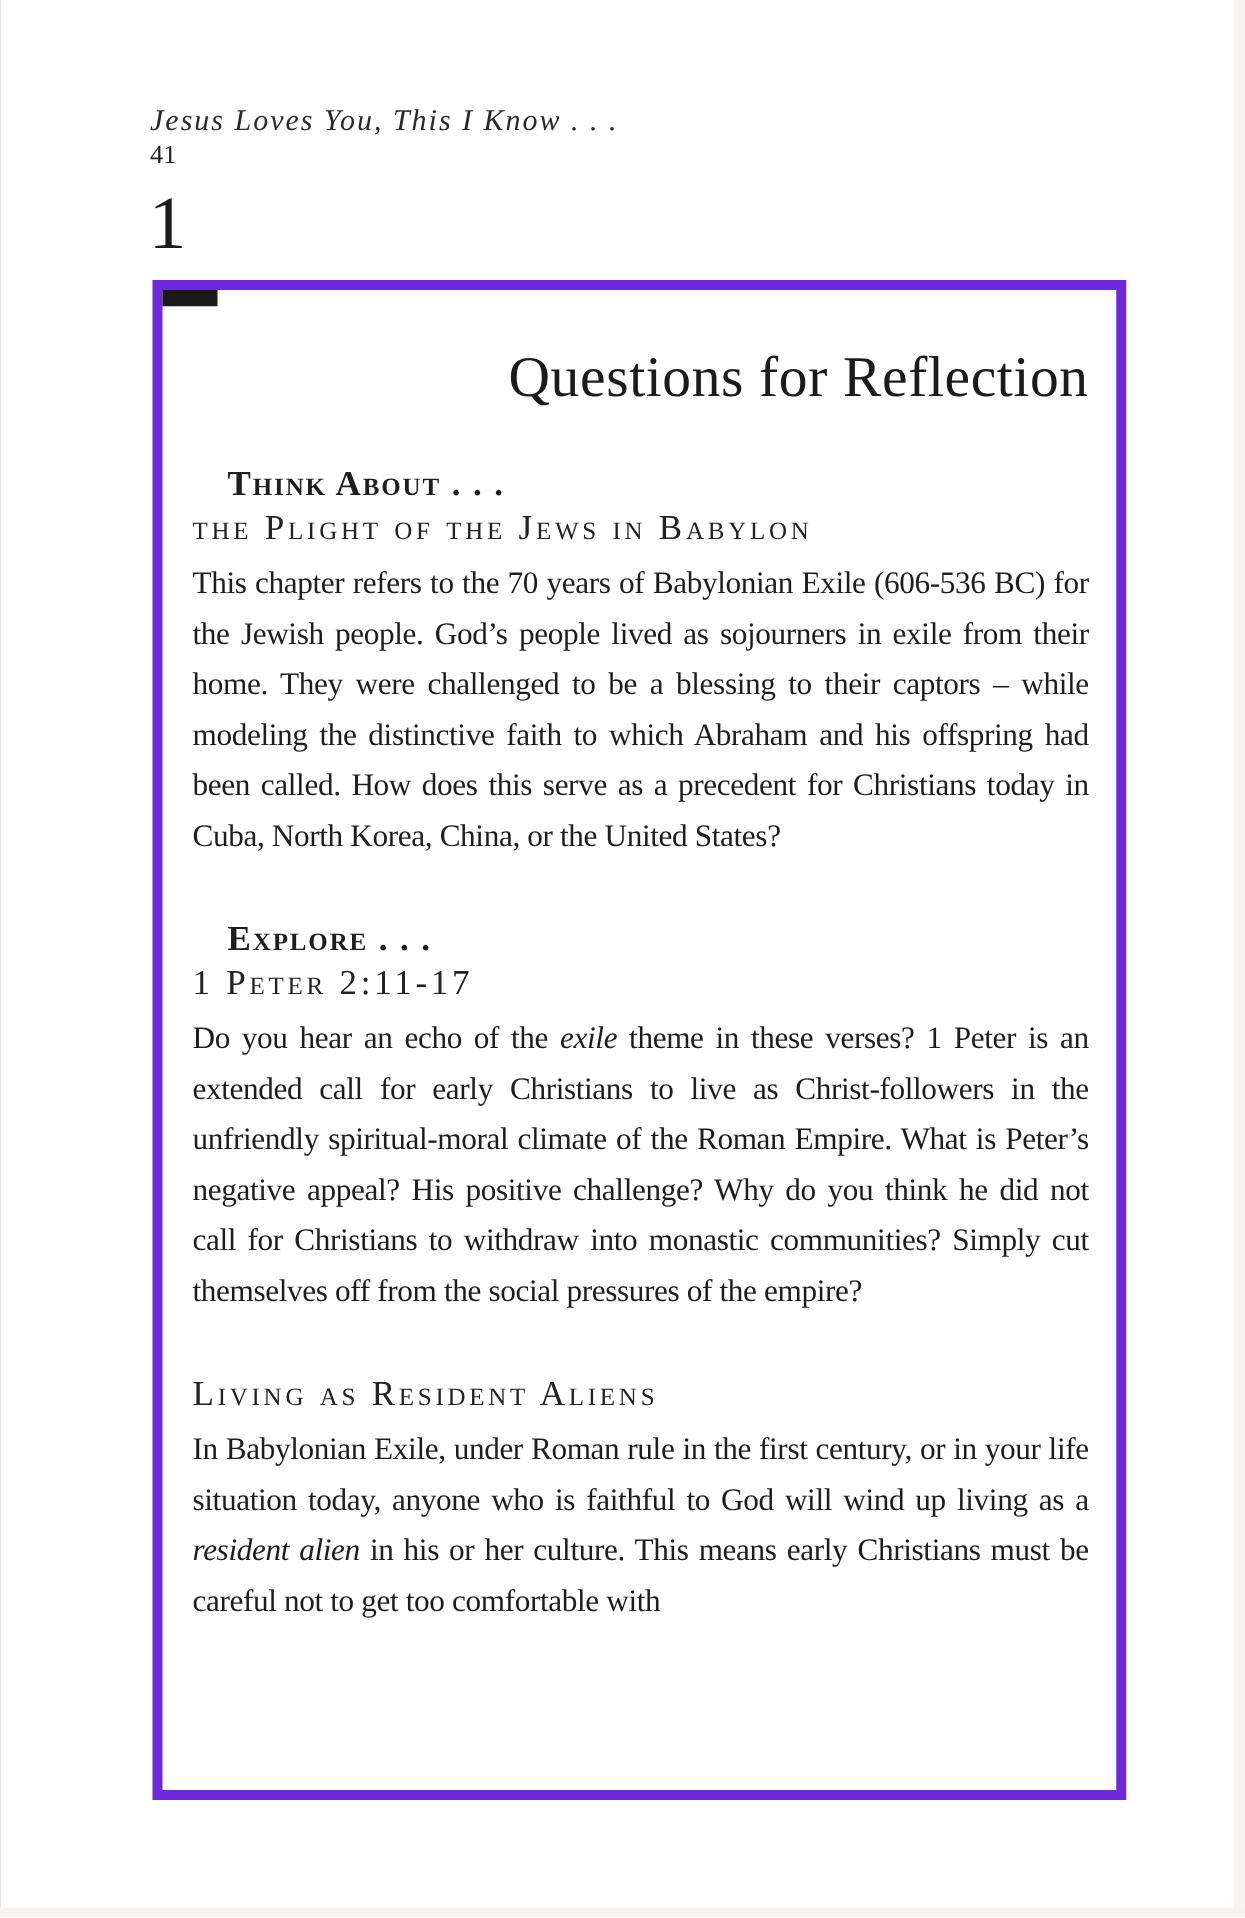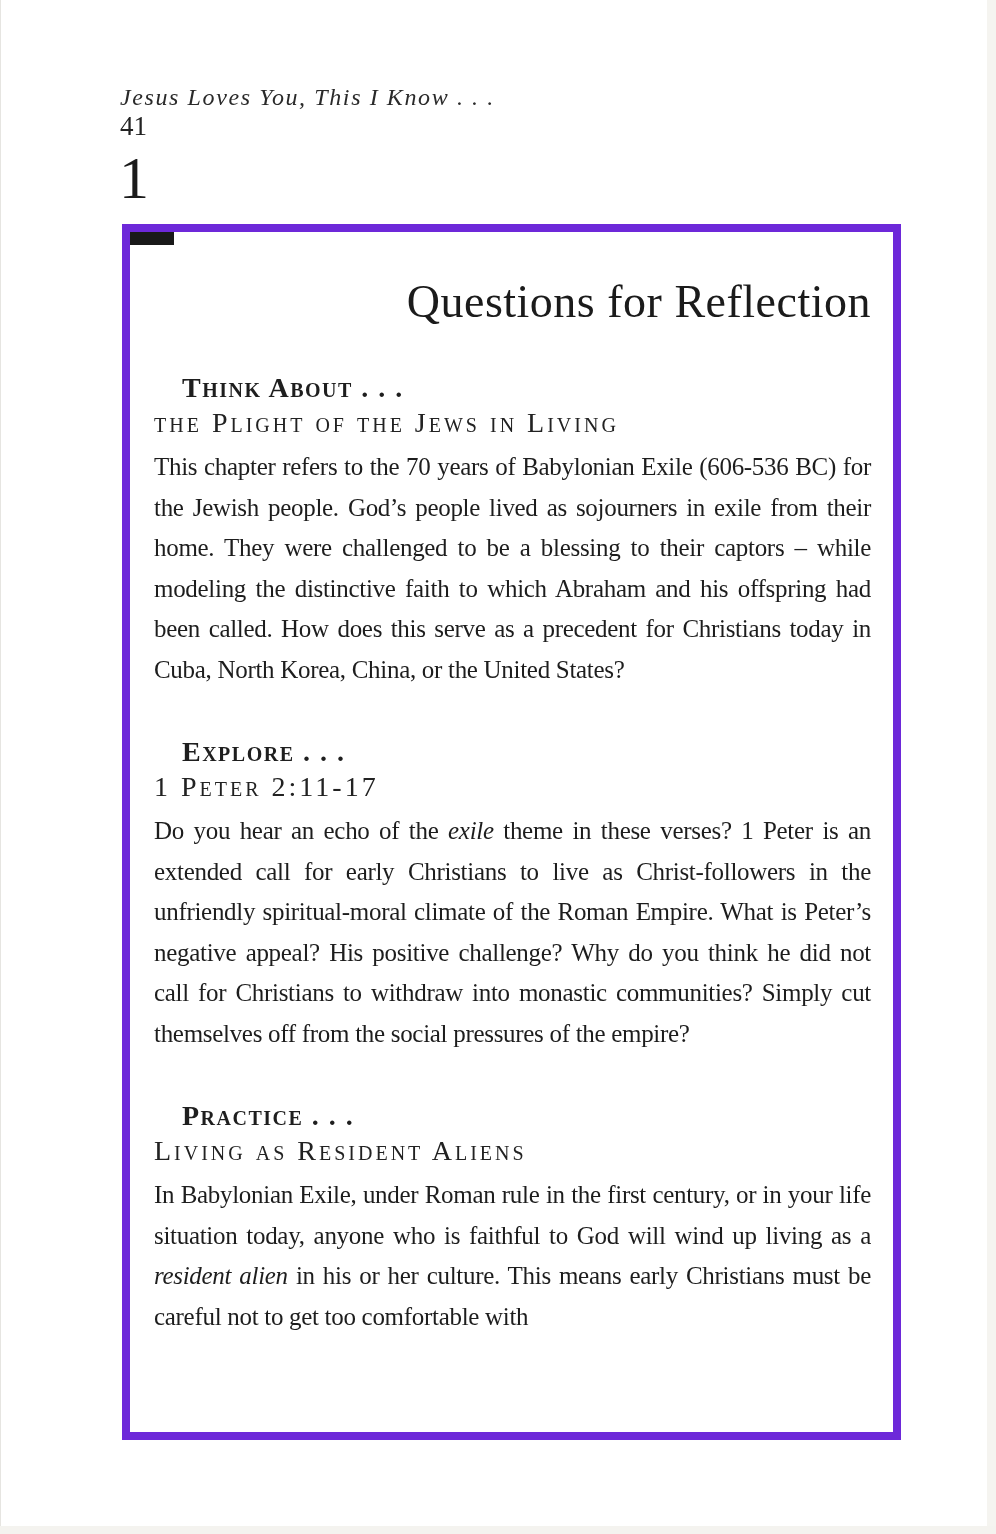--- a/index.html
+++ b/index.html
@@ -23,21 +23,21 @@
     position: absolute;
     top: 84px; left: 120px; right: 98px;
     display: flex; justify-content: space-between; align-items: baseline; flex-direction: column;
   }
   .running-title {
     font-style: italic;
     font-size: 24px;
     letter-spacing: 1.6px;
     color: #2a2a2a;
   }
-  .page-number { font-size: 27px; color: #222; }
+  .page-number { font-size: 21px; color: #222; }
 
   
   .chapter-number {
     position: absolute;
     top: 148px; left: 119px;
     font-size: 60px;
     line-height: 1;
     color: #1b1b1b;
   }
 
@@ -114,30 +114,29 @@
 
   <div class="chapter-number">1</div>
 
   <div class="content-box">
     <div class="corner-tab"></div>
 
     <h1 class="box-title">Questions for Reflection</h1>
 
     <section class="qsec think-about">
       <h2>Think About . . .</h2>
-      <h3>the Plight of the Jews in Living</h3>
+      <h3>the Plight of the Jews in Babylon</h3>
       <p><span>This chapter refers to the 70 years of Babylonian Exile (606-536 BC) for the Jewish people. God’s people lived as sojourners in exile from their home. They were challenged to be a blessing to their captors – while modeling the distinctive faith to which Abraham and his offspring had been called. How does this serve as a precedent for Christians today in Cuba, North Korea, China, or the United States?</span><em></em><span></span></p>
     </section>
 
     <section class="qsec explore">
       <h2>Explore . . .</h2>
       <h3>1 Peter 2:11-17</h3>
       <p><span>Do you hear an echo of the </span><em>exile</em><span> theme in these verses? 1 Peter is an extended call for early Christians to live as Christ-followers in the unfriendly spiritual-moral climate of the Roman Empire. What is Peter’s negative appeal? His positive challenge? Why do you think he did not call for Christians to withdraw into monastic communities? Simply cut themselves off from the social pressures of the empire?</span></p>
     </section>
 
     <section class="qsec practice">
-      <h2>Practice . . .</h2>
       <h3>Living as Resident Aliens</h3>
       <p><span>In Babylonian Exile, under Roman rule in the first century, or in your life situation today, anyone who is faithful to God will wind up living as a </span><em>resident alien</em><span> in his or her culture. This means early Christians must be careful not to get too comfortable with</span></p>
     </section>
   </div>
 
 </div>
 
 </body></html>

